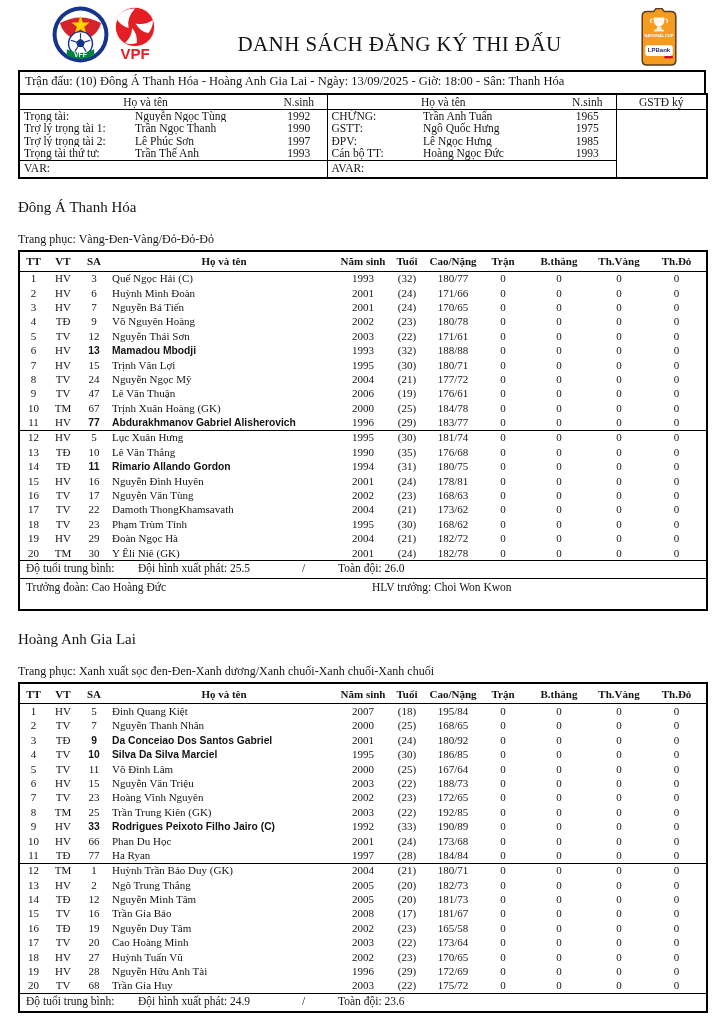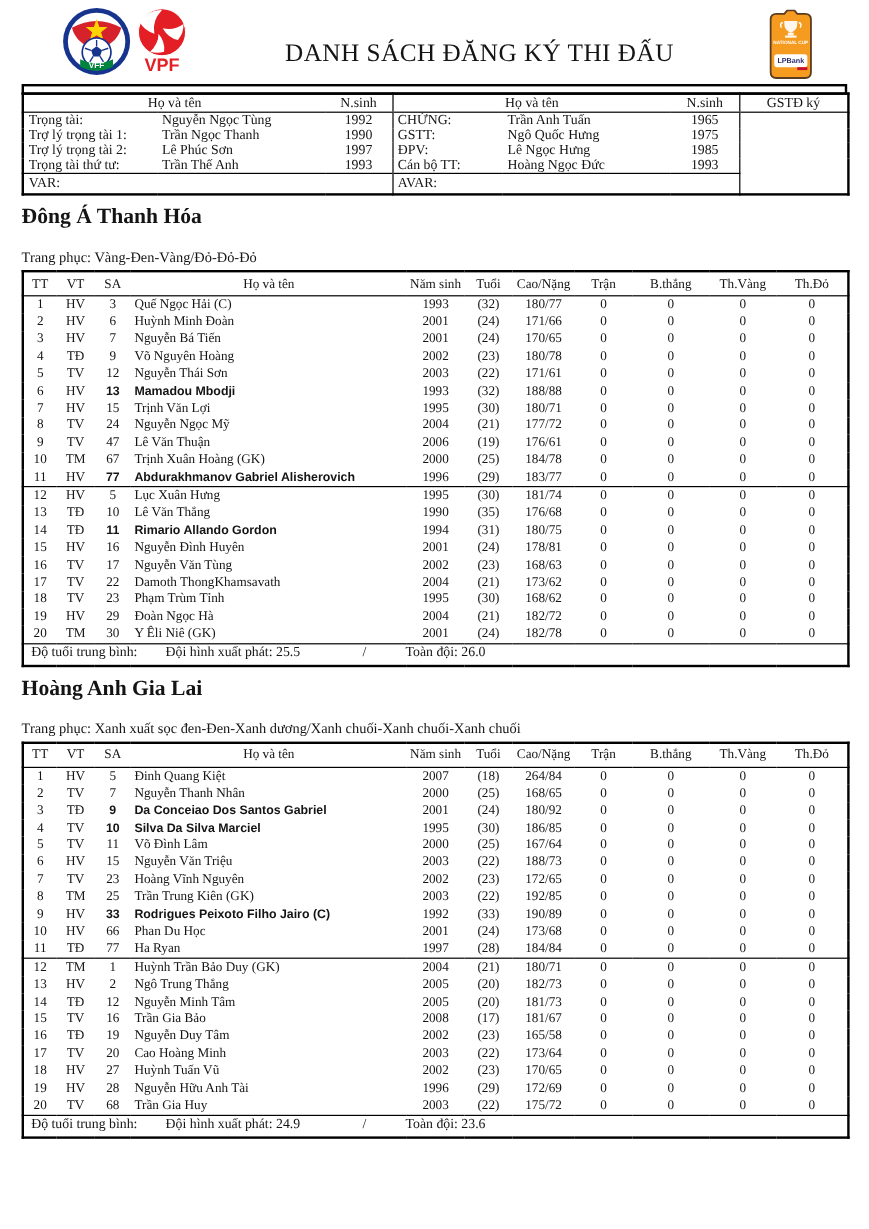--- a/index.html
+++ b/index.html
@@ -21,24 +21,24 @@
 
   
   .officials{border:2px solid #000;margin-top:-2px;font-size:11.5px}
   .officials th{font-weight:normal;border-bottom:1px solid #000;height:14px;padding:0;text-align:center}
   .officials td{height:12px;line-height:12.5px;padding:0 0 0 4px;white-space:nowrap;overflow:hidden}
   .officials td.yr{text-align:center;padding:0}
   .officials .divl{border-left:1px solid #000}
   .officials .var-row td{border-top:1px solid #000;height:16px}
 
   
-  .team-name{font-size:18px;font-weight:bold;margin-top:7px}
+  .team-name{font-size:15px;font-weight:normal;margin-top:20px}
   .kit{font-size:12px;margin:16px 0 3px}
   .squad{border:2px solid #000;font-size:11px}
-  .squad th{font-weight:normal;border-bottom:1px solid #000;height:19px;padding:0;text-align:center;white-space:nowrap}
+  .squad th{font-weight:bold;border-bottom:1px solid #000;height:19px;padding:0;text-align:center;white-space:nowrap}
   .squad td{height:14.4px;line-height:13px;padding:0 2px;text-align:center;white-space:nowrap;overflow:hidden}
   .squad td.name-cell{text-align:left;padding-left:3px}
   .squad td.bold{font-family:"Liberation Sans","DejaVu Sans",sans-serif;font-weight:bold;font-size:10.3px}
   .squad tr.sub-sep td{border-top:1px solid #000}
   .squad .foot1 td{border-top:1.5px solid #000;height:17px;position:relative}
   .squad .foot2 td{border-top:1px solid #000;height:30px;position:relative;vertical-align:top}
   .fpos{position:absolute;top:1px;white-space:nowrap;font-size:11.5px}
   .f-avg{left:6px}.f-start{left:118px}.f-slash{left:282px}.f-total{left:318px}
   .f-manager{left:6px;top:2px}.f-coach{left:352px;top:2px}
 </style>
@@ -79,20 +79,21 @@
         <rect x="27" y="36" width="16" height="3" fill="#fff" opacity="0.92"></rect>
         <text x="35" y="48" font-size="6.5" fill="#fff" text-anchor="middle" font-family="Liberation Sans, sans-serif" font-weight="bold">NATIONAL CUP</text>
         <rect x="12" y="62" width="46" height="18" rx="4" fill="#fff"></rect>
         <text x="35" y="74" font-size="10" font-weight="bold" fill="#2b2b6e" text-anchor="middle" font-family="Liberation Sans, sans-serif">LPBank</text>
         <rect x="44" y="80" width="14" height="4" fill="#c8102e"></rect>
       </svg>
     </div>
   </div>
 
   <div class="header-box">
+    <div>Trận đấu: (10) Đông Á Thanh Hóa - Hoàng Anh Gia Lai - Ngày: 13/09/2025 - Giờ: 18:00 - Sân: Thanh Hóa</div>
   </div>
 
   <table class="officials">
     <colgroup>
       <col style="width:112px">
         <col style="width:140px">
         <col style="width:56px">
       <col style="width:92px">
         <col style="width:140px">
         <col style="width:57px">
@@ -443,20 +444,26 @@
           </tbody>
       <tfoot>
         <tr class="foot1">
           <td colspan="11">
             <span class="fpos f-avg">Độ tuổi trung bình:</span>
             <span class="fpos f-start">Đội hình xuất phát: 25.5</span>
             <span class="fpos f-slash">/</span>
             <span class="fpos f-total">Toàn đội: 26.0</span>
           </td>
         </tr>
+        <tr class="foot2">
+          <td colspan="11">
+            <span class="fpos f-manager">Trưởng đoàn: Cao Hoàng Đức</span>
+            <span class="fpos f-coach">HLV trưởng: Choi Won Kwon</span>
+          </td>
+        </tr>
       </tfoot>
     </table>
   </section>
 
   <section class="team">
     <div class="team-name">Hoàng Anh Gia Lai</div>
     <div class="kit">Trang phục: Xanh xuất sọc đen-Đen-Xanh dương/Xanh chuối-Xanh chuối-Xanh chuối</div>
     <table class="squad">
       <colgroup>
         <col style="width:28px">
@@ -487,21 +494,21 @@
             </tr>
           </thead>
       <tbody>
             <tr>
               <td>1</td>
               <td>HV</td>
               <td>5</td>
               <td class="name-cell">Đinh Quang Kiệt</td>
               <td>2007</td>
               <td>(18)</td>
-              <td>264/84</td>
+              <td>195/84</td>
               <td>0</td>
               <td>0</td>
               <td>0</td>
               <td>0</td>
             </tr>
             <tr>
               <td>2</td>
               <td>TV</td>
               <td>7</td>
               <td class="name-cell">Nguyễn Thanh Nhân</td>

